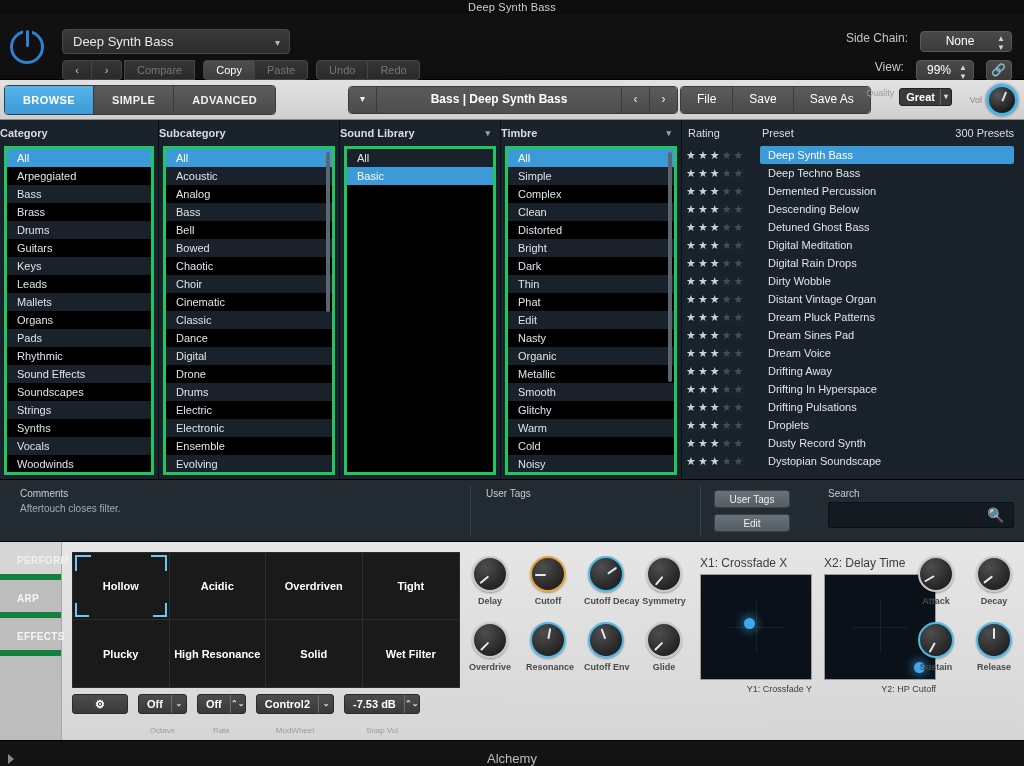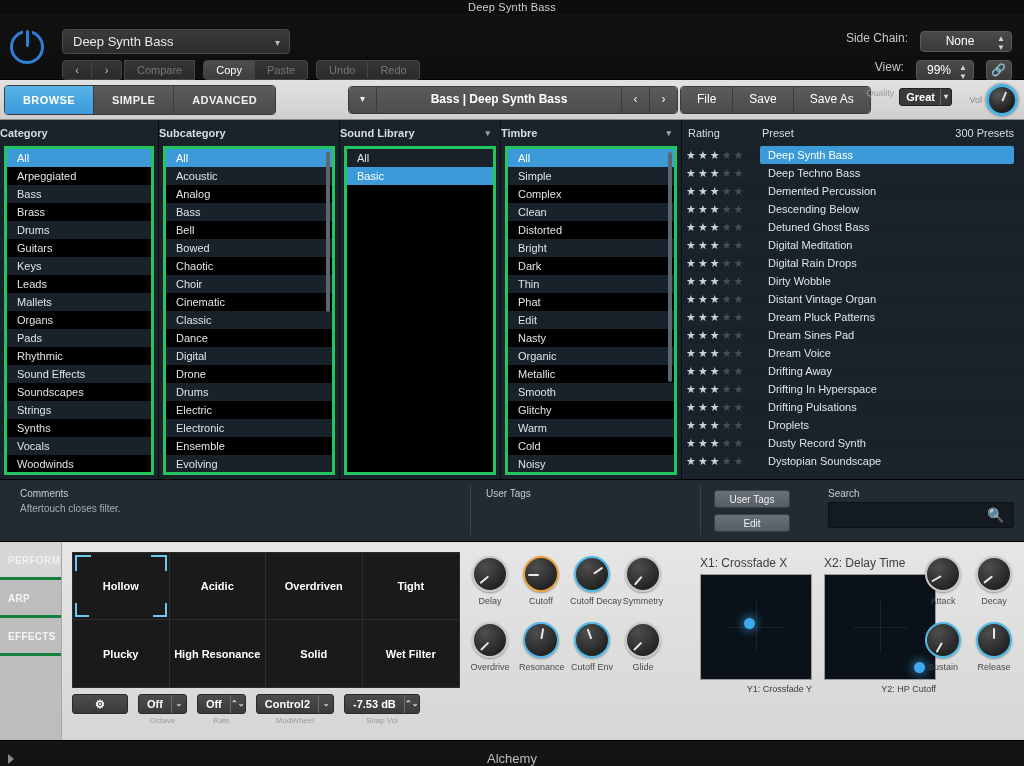--- a/index.html
+++ b/index.html
@@ -237,23 +237,23 @@
   
   .perform {
     position: relative; height: 198px;
     background: linear-gradient(#e6e6e6,#d6d6d6);
   }
   .vtabs {
     position: absolute; left: 0; top: 0; width: 62px; height: 198px;
     background: #bdbdbd; border-right: 1px solid #a8a8a8;
   }
   .vtab {
-    height: 38px; line-height: 38px; padding-left: 8px;
+    height: 38px; line-height: 38px; padding-left: 17px;
     font-size: 10px; font-weight: bold; color: #f4f4f4;
-    letter-spacing: .3px; border-bottom: 3px solid #15803d;
+    letter-spacing: .3px; border-bottom: 6px solid #15803d;
   }
   .vtab.active { background: #d6d6d6; color: #efefef; }
   .padgrid {
     position: absolute; left: 72px; top: 10px;
     width: 388px; height: 136px;
     display: grid; grid-template-columns: repeat(4,1fr); grid-template-rows: 1fr 1fr;
     background: #111; border: 1px solid #2b2b2b;
   }
   .pad {
     position: relative; display: flex; align-items: center; justify-content: center;
@@ -277,25 +277,25 @@
   .bcbox {
     height: 20px; line-height: 19px; background: linear-gradient(#4c4c4c,#3a3a3a);
     border: 1px solid #2a2a2a; border-radius: 3px; color: #fff;
     font-size: 11px; font-weight: bold; display: flex; align-items: center;
   }
   .bcbox .txt { flex: 1; text-align: center; padding: 0 8px; }
   .bcbox .sep {
     width: 15px; border-left: 1px solid #6b6b6b; font-size: 8px;
     color: #e0e0e0; line-height: 18px;
   }
-  .bclabel { font-size: 8px; color: #9a9a9a; margin-top: 2px; }
+  .bclabel { font-size: 8px; color: #9a9a9a; margin-top: 12px; }
   .gearbox { width: 56px; justify-content: center; }
 
   .knobs { position: absolute; left: 468px; top: 14px; }
-  .knobrow { display: flex; gap: 7px; }
+  .knobrow { display: flex; gap: 14px; font-weight: bold; }
   .knobrow + .knobrow { margin-top: 16px; }
   .knobcell { width: 44px; text-align: center; }
   .knob {
     width: 36px; height: 36px; border-radius: 50%; margin: 0 auto;
     background: radial-gradient(circle at 35% 28%, #4e4e4e, #242424 72%);
     position: relative; border: 2px solid #c8c8c8;
     box-shadow: 0 1px 2px rgba(0,0,0,.35);
   }
   .knob.blue { border-color: #4fb8e6; }
   .knob.orange { border-color: #e8a33c; }

